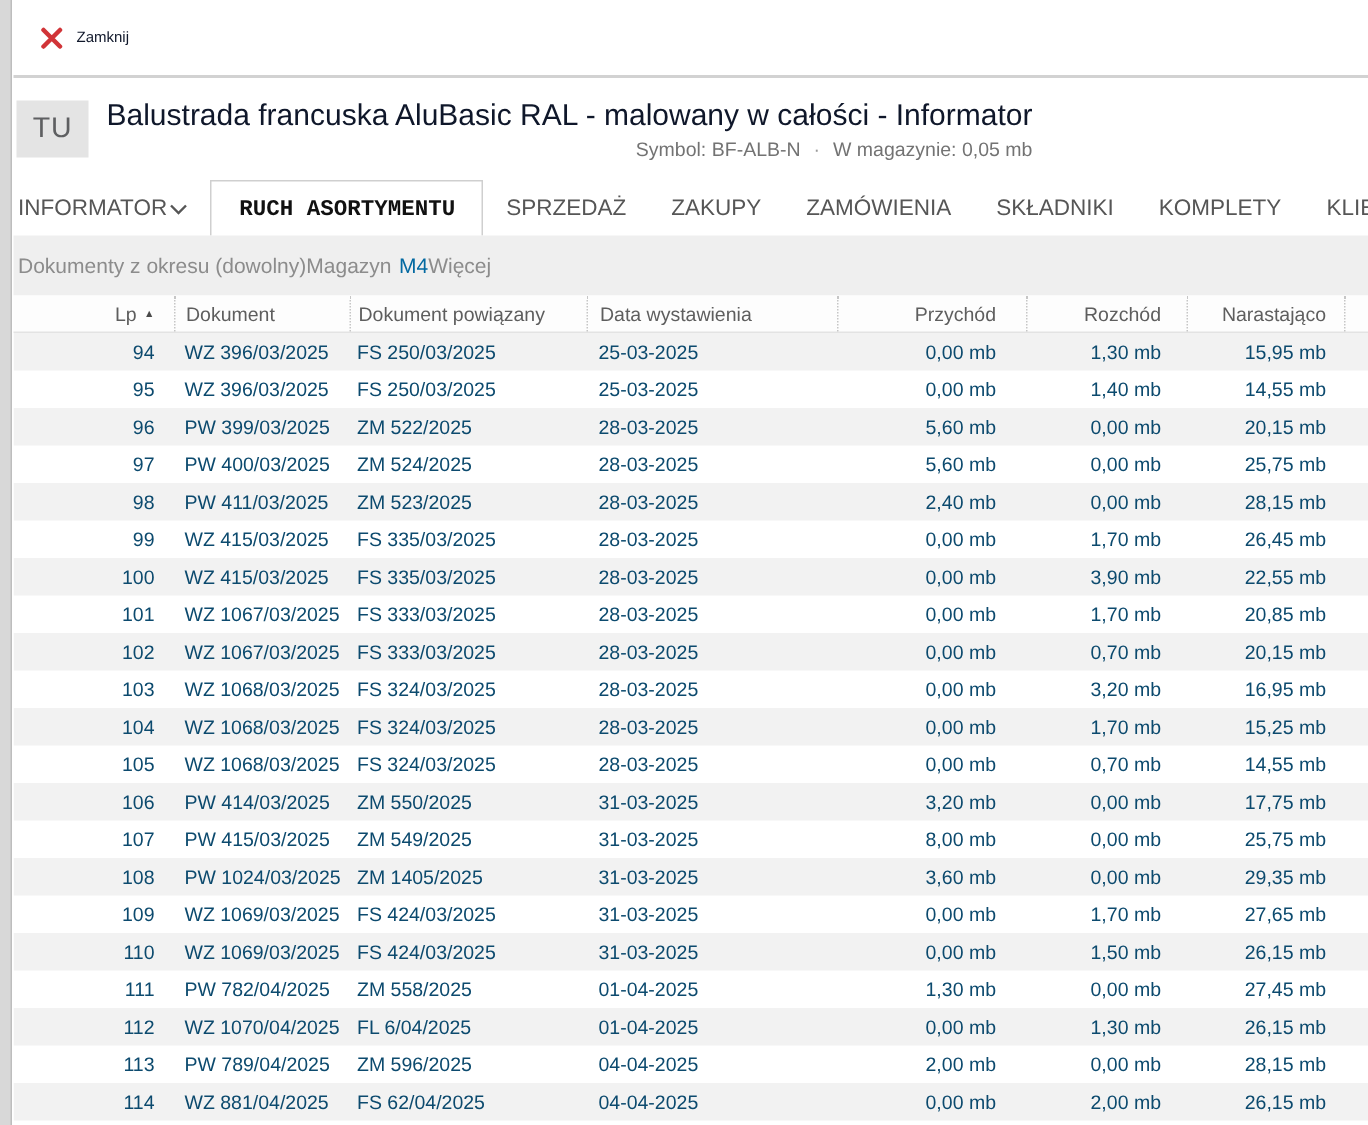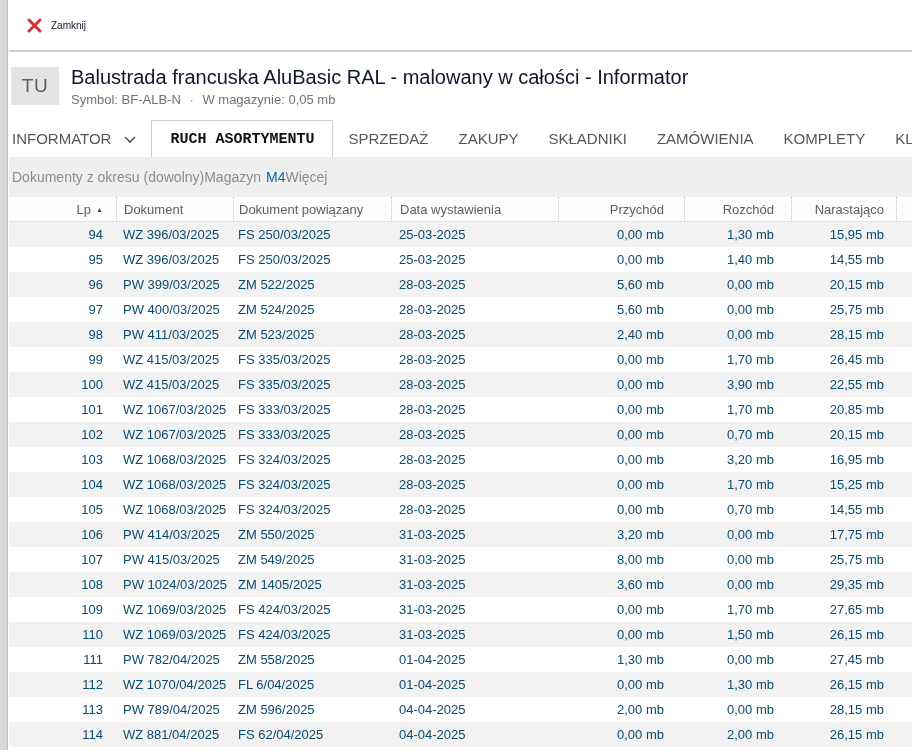--- a/index.html
+++ b/index.html
@@ -26,27 +26,27 @@
 
   
   .header { height:68px; background:#fff; display:flex; align-items:center; padding:0 2px; flex:0 0 auto; }
   .badge {
     width:48px; height:38px; background:#e4e4e4; color:#5e5f61;
     display:flex; align-items:center; justify-content:center;
     font-size:19px; letter-spacing:0.5px; flex:0 0 auto;
   }
   .head-text { margin-left:12px; overflow:hidden; }
   .title { font-size:20px; color:#0f172a; white-space:nowrap; }
-  .subtitle { font-size:13px; color:#737373; margin-top:3px; white-space:nowrap; }
+  .subtitle { font-size:13px; color:#737373; margin-top:3px; white-space:nowrap;text-align:right; }
   .subtitle .dot { margin:0 5px; color:#9a9a9a; }
 
   
   .tabs { height:37px; background:#fff; display:flex; align-items:stretch; flex:0 0 auto; font-size:15px; }
   .tab {
-    display:flex; align-items:center; gap:13px; padding:0 15px;
+    display:flex; align-items:center; gap:2px; padding:0 15px;
     color:#565656; cursor:pointer; white-space:nowrap;
   }
   .tab.first { padding-left:3px; }
   .tab.active {
     font-weight:bold; color:#111; background:#fff;
     border:1px solid #cfcfcf; border-bottom:none; padding:0 18px;font-family:Liberation Mono, monospace;
   }
   .chev { width:12px; height:8px; display:block; margin-top:2px; }
 
   
@@ -118,25 +118,25 @@
     </div>
       <div class="tab">
       <span class="tab-label">SPRZEDAŻ</span>
 
     </div>
       <div class="tab">
       <span class="tab-label">ZAKUPY</span>
 
     </div>
       <div class="tab">
+      <span class="tab-label">ZAMÓWIENIA</span>
+
+    </div>
+      <div class="tab">
       <span class="tab-label">SKŁADNIKI</span>
-
-    </div>
-      <div class="tab">
-      <span class="tab-label">ZAMÓWIENIA</span>
 
     </div>
       <div class="tab">
       <span class="tab-label">KOMPLETY</span>
 
     </div>
       <div class="tab">
       <span class="tab-label">KLIENCI</span>
 
     </div>

